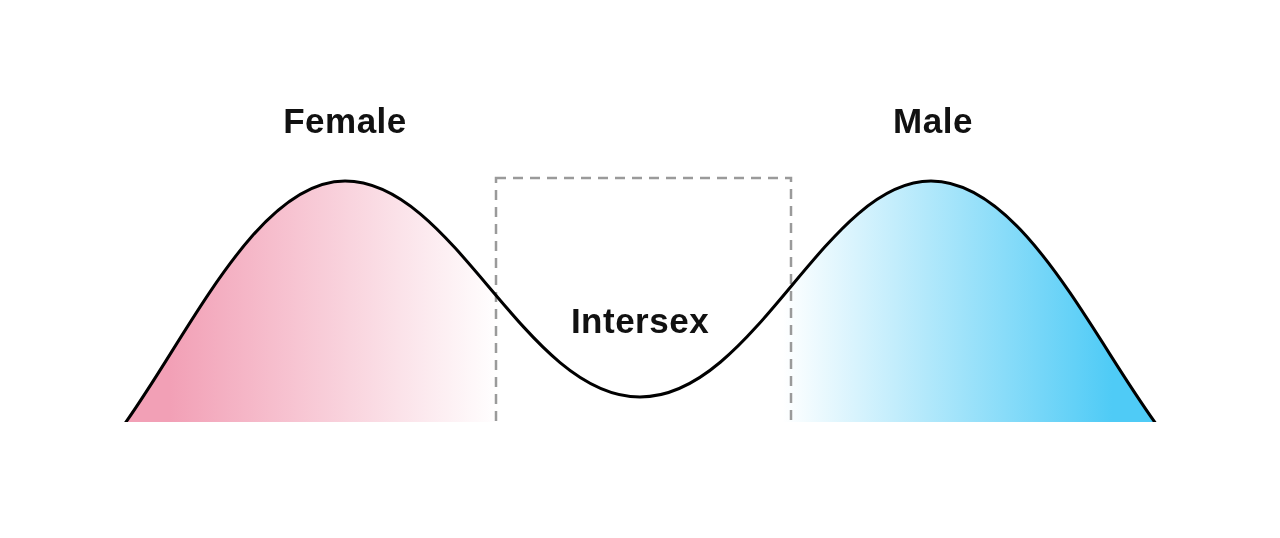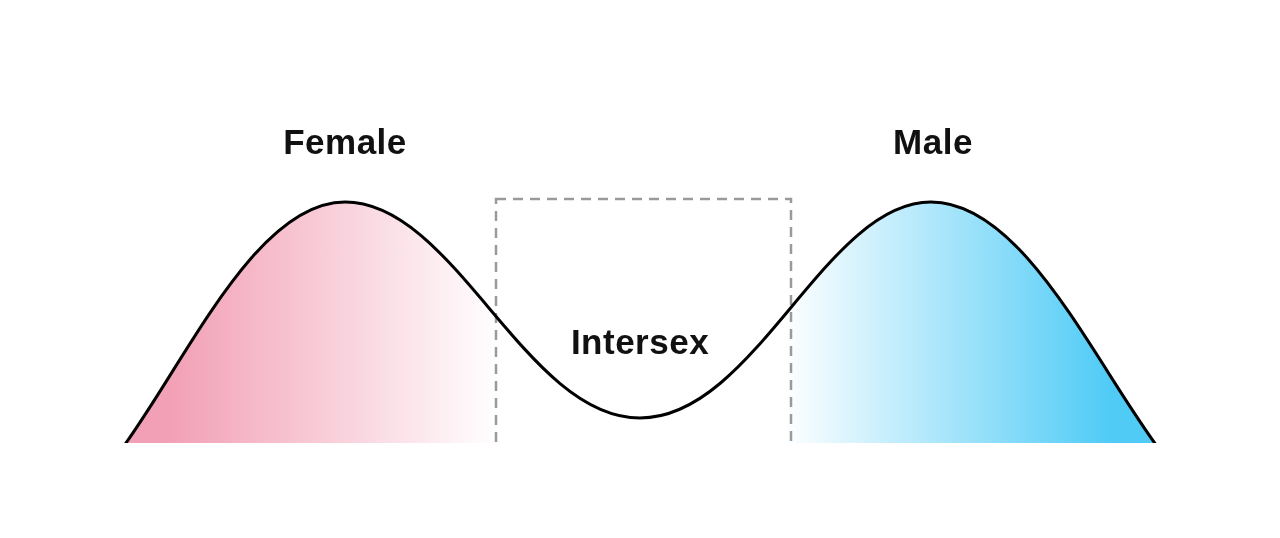--- a/index.html
+++ b/index.html
@@ -7,21 +7,20 @@
     padding: 0;
     background: #ffffff;
   }
   .canvas-wrap {
     position: relative;
     width: 1280px;
     height: 422px;
     background: #ffffff;
     overflow: hidden;
     font-family: "Liberation Sans", "DejaVu Sans", sans-serif;
-    margin-top: 21px;
   }
   svg text {
     font-family: "Liberation Sans", "DejaVu Sans", sans-serif;
     font-size: 35px;
     font-weight: 600;
     letter-spacing: 0.5px;
   }
 </style>
 </head>
 <body>

